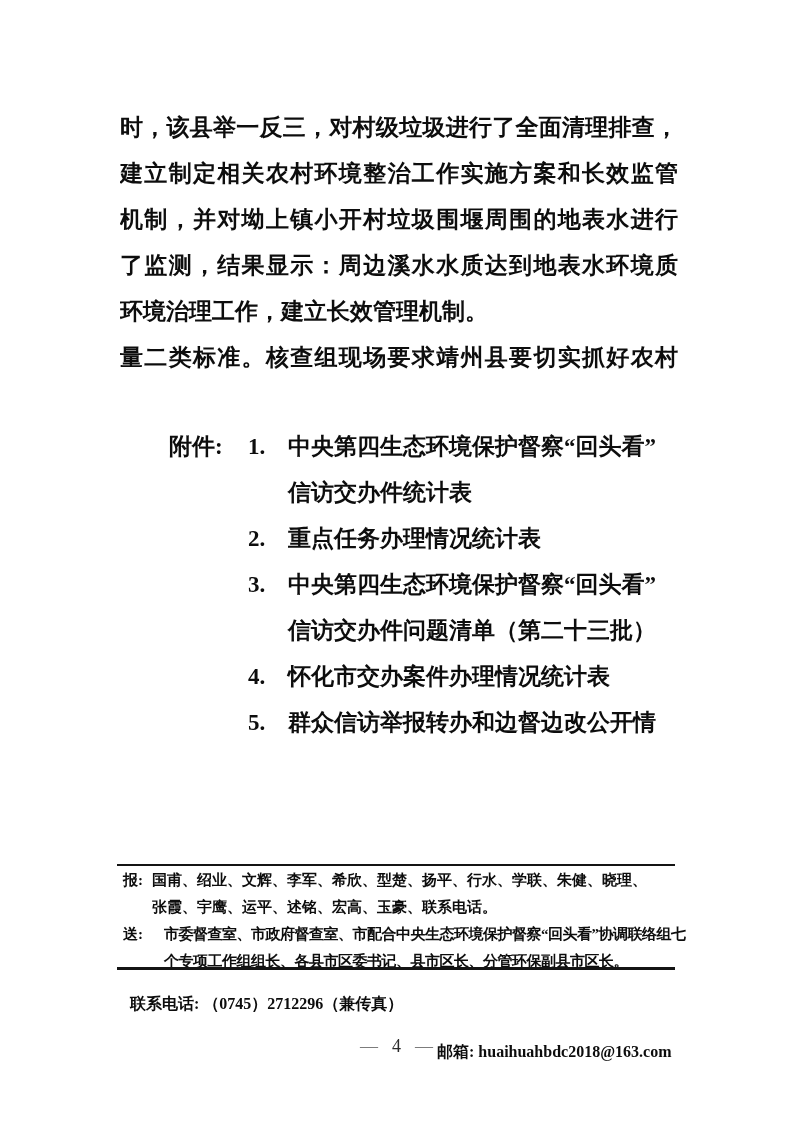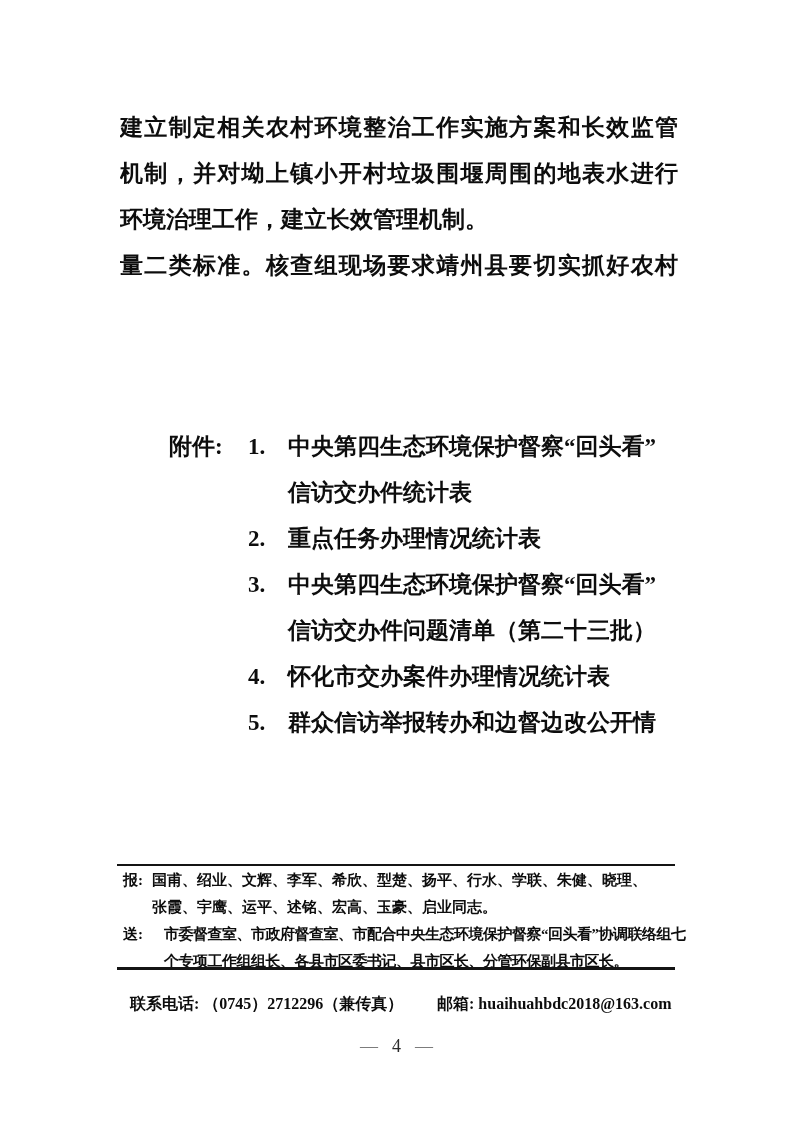--- a/index.html
+++ b/index.html
@@ -72,43 +72,45 @@
   
   .contact { position: absolute; left: 0; top: 992px; width: 793px; height: 24px; }
   .contact span {
     position: absolute;
     font-size: 16px;
     font-weight: bold;
     line-height: 24px;
     white-space: nowrap;
   }
   .phone { left: 130px; }
-  .email { left: 437px; }
+  .email { left: 437px; margin-top: 48px; }
 
   
   .pageno {
     position: absolute;
     left: 0;
     top: 1034px;
     width: 793px;
     text-align: center;
     font-size: 18px;
     line-height: 24px;
   }
   .pageno .dash { color: #777777; letter-spacing: 0; }
   .pageno .num  { color: #2c2c2c; margin: 0 14px; }
 </style>
 </head>
 <body>
 
 <div class="page">
 
   <section class="body-text">
+    <div class="bline">时，该县举一反三，对村级垃圾进行了全面清理排查，</div>
     <div class="bline">建立制定相关农村环境整治工作实施方案和长效监管</div>
     <div class="bline">机制，并对坳上镇小开村垃圾围堰周围的地表水进行</div>
+    <div class="bline">了监测，结果显示：周边溪水水质达到地表水环境质</div>
     <div class="bline last">环境治理工作，建立长效管理机制。</div>
     <div class="bline">量二类标准。核查组现场要求靖州县要切实抓好农村</div>
   </section>
 
   <section class="attachments">
     <div class="arow">
       <span class="alabel">附件:</span>
       <span class="anum">1.</span>
       <span class="atext">中央第四生态环境保护督察“回头看”</span>
     </div>
@@ -134,21 +136,21 @@
       <span class="anum">5.</span>
       <span class="atext">群众信访举报转办和边督边改公开情</span>
     </div>
   </section>
 
   <div class="rule rule-top"></div>
 
   <section class="dist">
     <span class="dlabel d-r1">报:</span>
     <div class="dline d-r1">国甫、绍业、文辉、李军、希欣、型楚、扬平、行水、学联、朱健、晓理、</div>
-    <div class="dline d-r2">张霞、宇鹰、运平、述铭、宏高、玉豪、启业同志。</div>
+    <div class="dline d-r2">张霞、宇鹰、运平、述铭、宏高、玉豪、联系电话。</div>
     <span class="dlabel d-s1">送:</span>
     <div class="dline d-s1">市委督查室、市政府督查室、市配合中央生态环境保护督察“回头看”协调联络组七</div>
     <div class="dline d-s2">个专项工作组组长、各县市区委书记、县市区长、分管环保副县市区长。</div>
   </section>
 
   <div class="rule rule-bottom"></div>
 
   <section class="contact">
     <span class="phone">联系电话: （0745）2712296（兼传真）</span>
     <span class="email">邮箱: huaihuahbdc2018@163.com</span>

